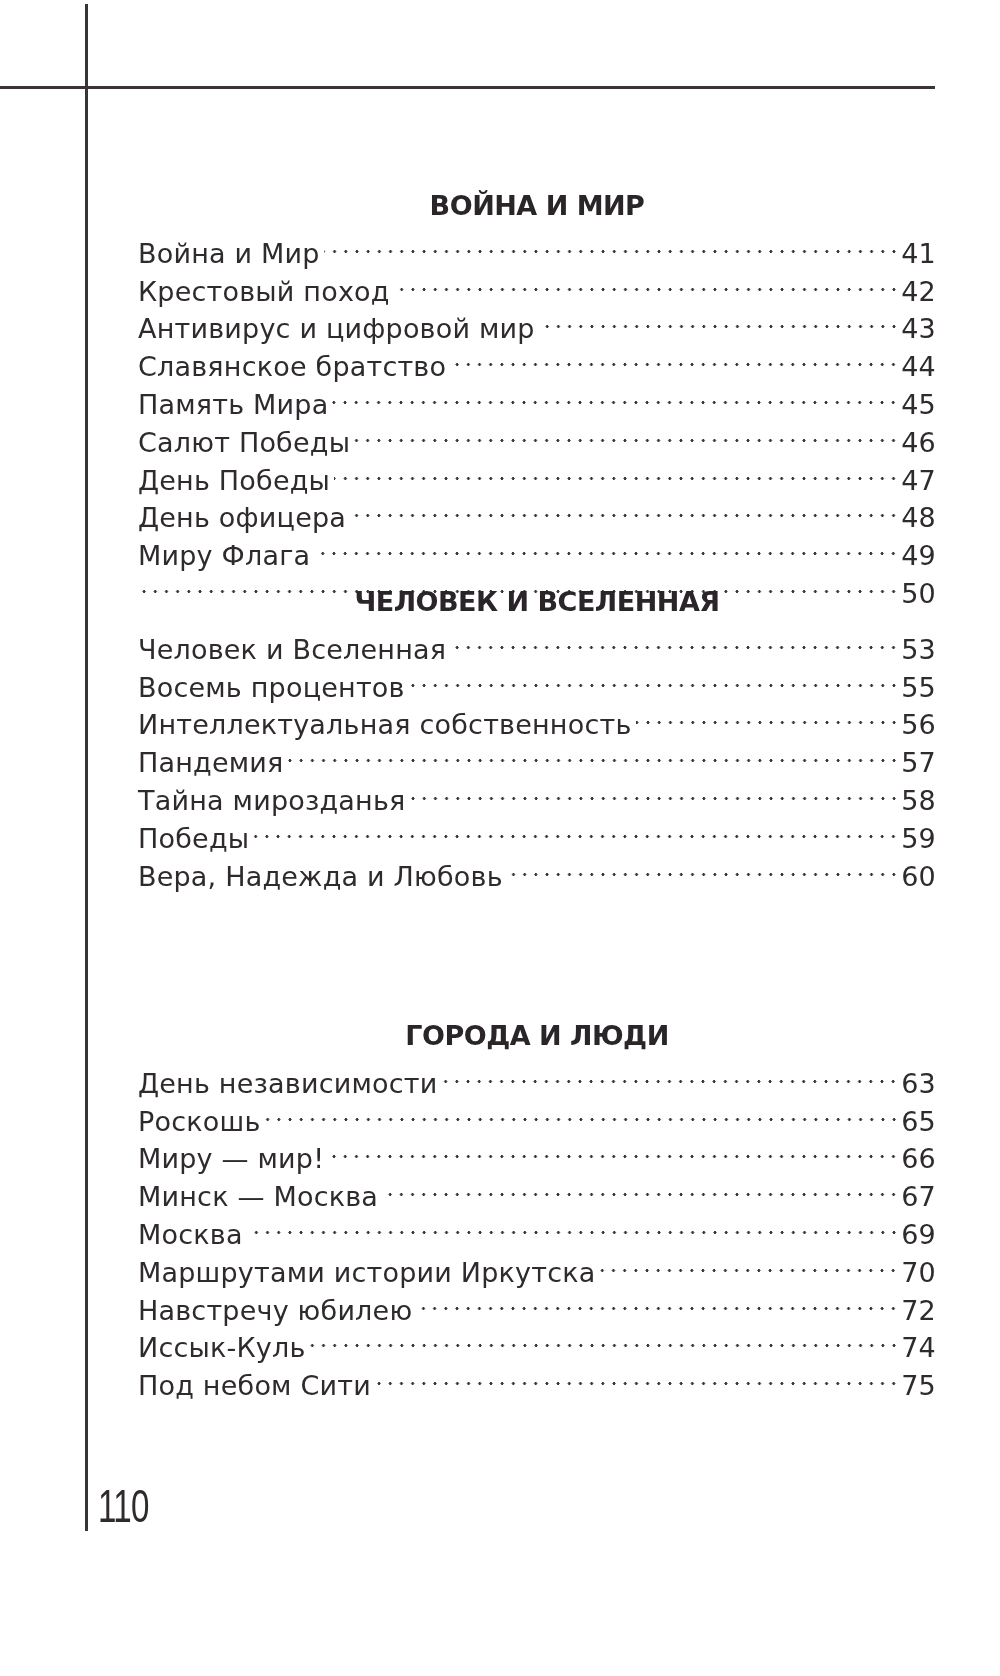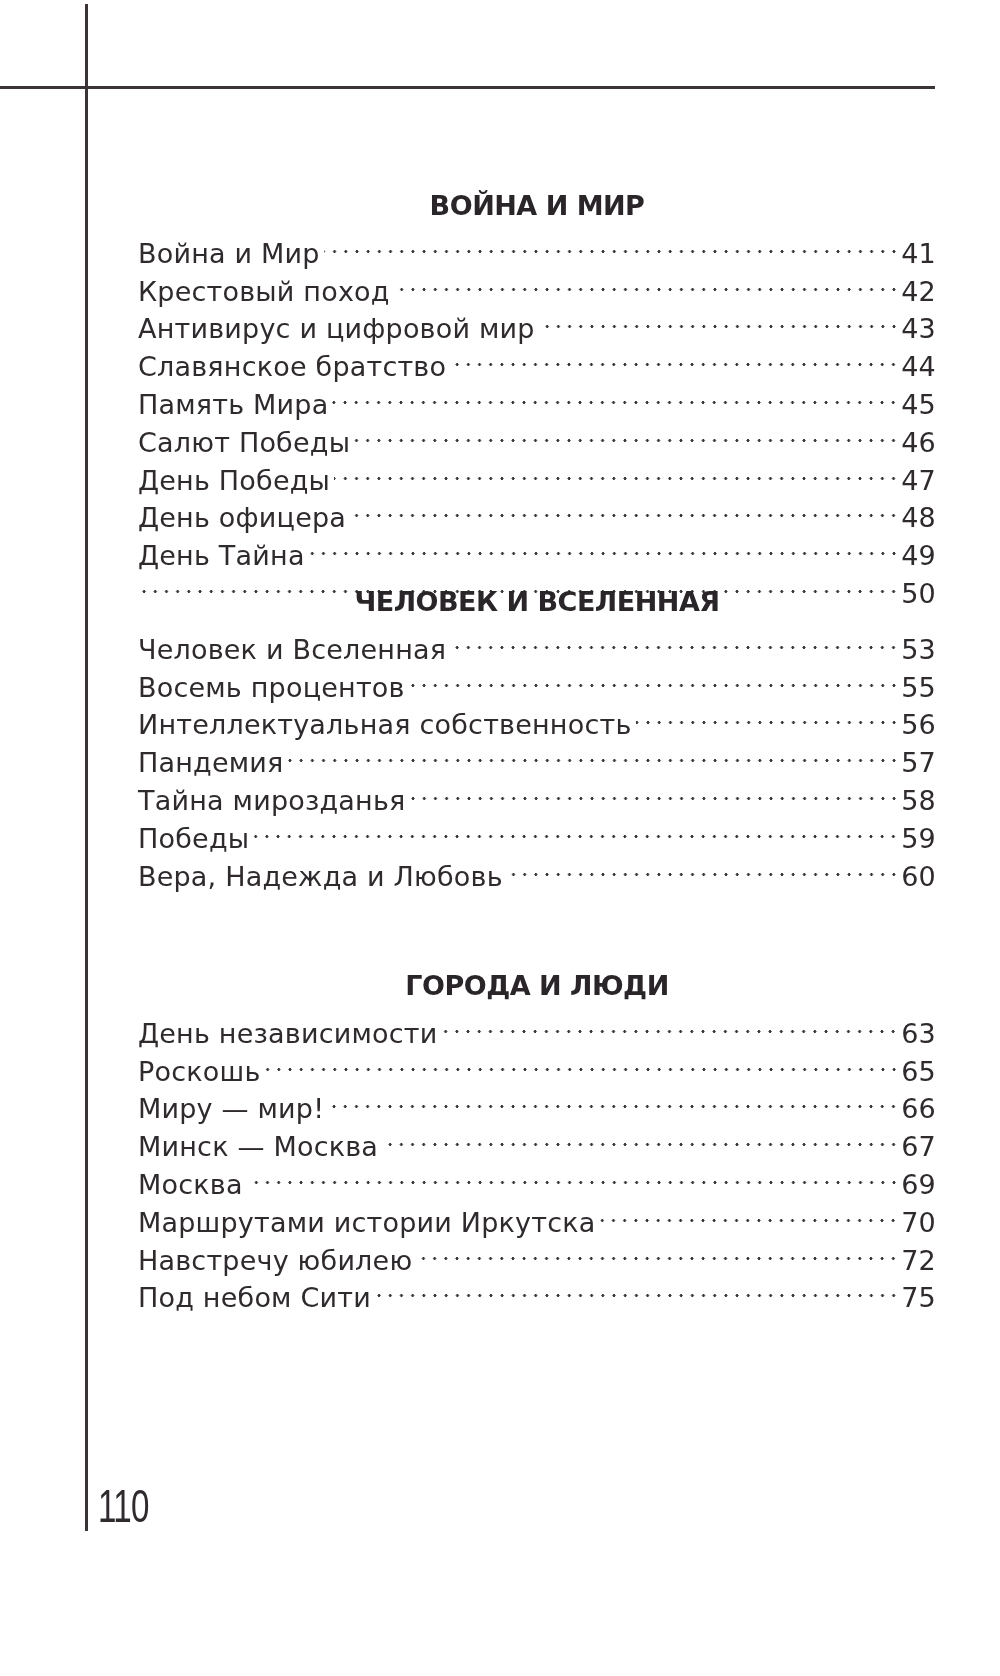--- a/index.html
+++ b/index.html
@@ -136,21 +136,21 @@
     <span class="title">День Победы</span>
     <span class="leader"></span>
     <span class="page">47</span>
   </div>
   <div class="entry">
     <span class="title">День офицера</span>
     <span class="leader"></span>
     <span class="page">48</span>
   </div>
   <div class="entry">
-    <span class="title">День Тайна</span>
+    <span class="title">Миру Флага</span>
     <span class="leader"></span>
     <span class="page">49</span>
   </div>
   <div class="entry">
     <span class="leader"></span>
     <span class="page">50</span>
   </div>
 </div>
 
 <div class="toc" style="top:583px;">
@@ -185,21 +185,21 @@
     <span class="leader"></span>
     <span class="page">59</span>
   </div>
   <div class="entry">
     <span class="title">Вера, Надежда и Любовь</span>
     <span class="leader"></span>
     <span class="page">60</span>
   </div>
 </div>
 
-<div class="toc" style="top:967px;">
+<div class="toc" style="top:1017px;">
   <div class="section-title">ГОРОДА И ЛЮДИ</div>
   <div class="entry">
     <span class="title">День независимости</span>
     <span class="leader"></span>
     <span class="page">63</span>
   </div>
   <div class="entry">
     <span class="title">Роскошь</span>
     <span class="leader"></span>
     <span class="page">65</span>
@@ -223,19 +223,24 @@
     <span class="title">Маршрутами истории Иркутска</span>
     <span class="leader"></span>
     <span class="page">70</span>
   </div>
   <div class="entry">
     <span class="title">Навстречу юбилею</span>
     <span class="leader"></span>
     <span class="page">72</span>
   </div>
   <div class="entry">
+    <span class="title">Иссык-Куль</span>
+    <span class="leader"></span>
+    <span class="page">74</span>
+  </div>
+  <div class="entry">
     <span class="title">Под небом Сити</span>
     <span class="leader"></span>
     <span class="page">75</span>
   </div>
 </div>
 
 <div class="page-number">110</div>
 
 </body></html>

